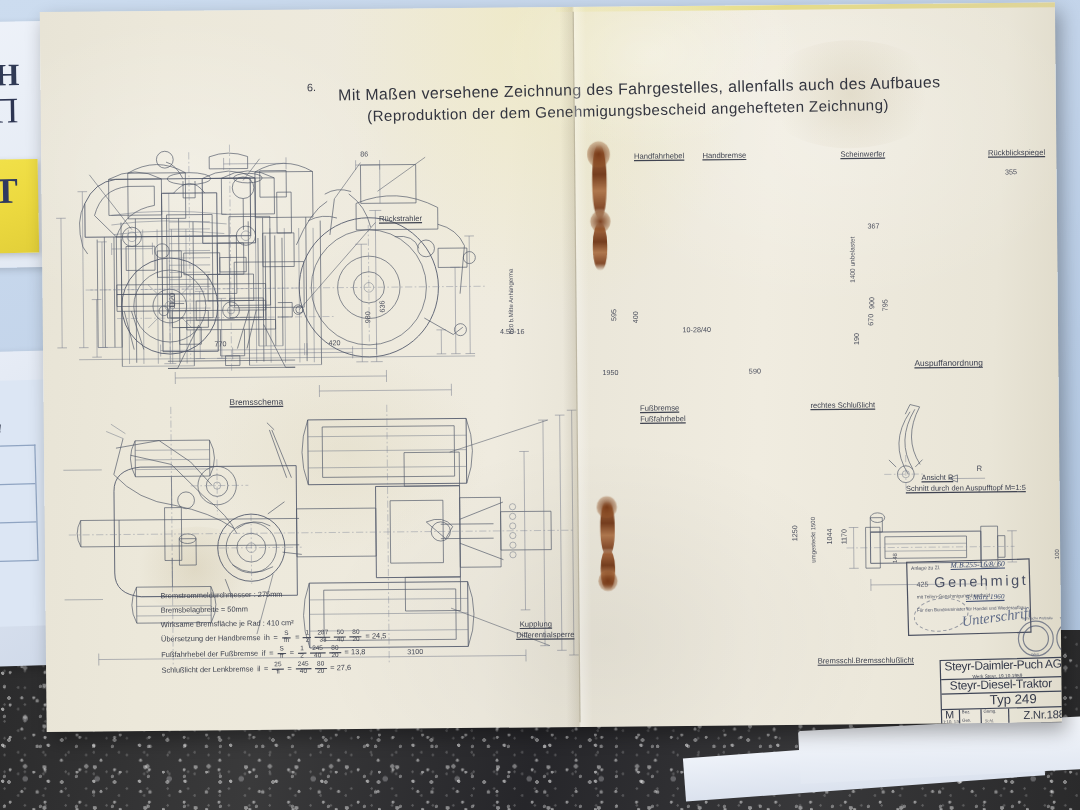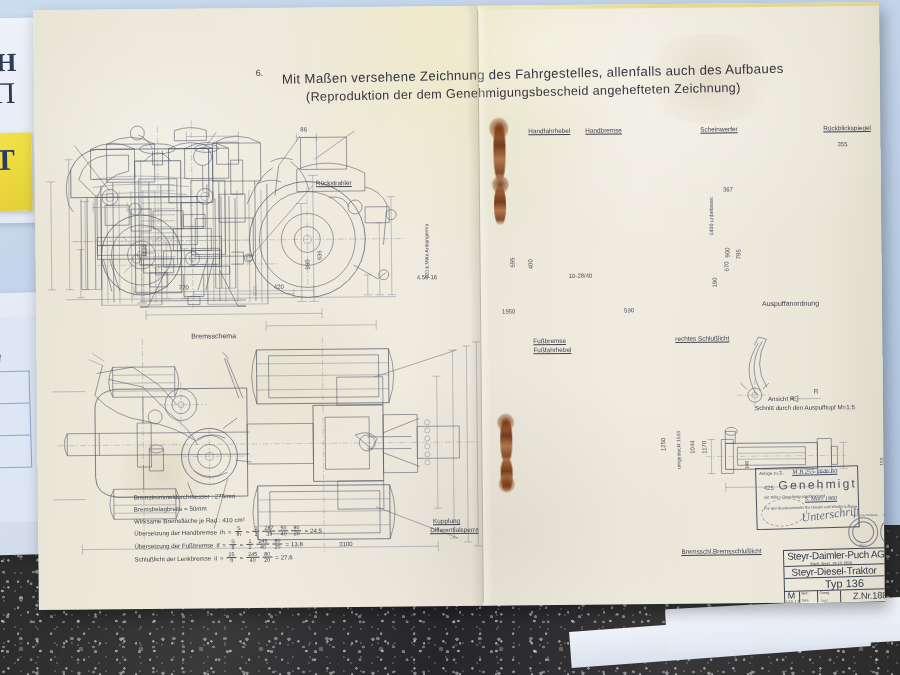--- a/index.html
+++ b/index.html
@@ -209,21 +209,21 @@
     font-family: "Liberation Sans", sans-serif;
     font-size: 6px;
     color: #4a4e5c;
     white-space: nowrap;
   }
   .dim.v { transform-origin: 0 0; transform: rotate(-90deg); }
   .hdr-small {
     position: absolute;
     font-family: "Liberation Sans", sans-serif;
     font-size: 7px; color: #3d4150;
-    white-space: nowrap;
+    text-decoration: underline; white-space: nowrap;
   }
 
   svg.tech { position: absolute; left: 0; top: 0; width: 846px; height: 600px; pointer-events: none; }
   svg.tech .ln  { fill: none; stroke: #4e5566; stroke-width: .55; }
   svg.tech .ln2 { fill: none; stroke: #555c6e; stroke-width: .75; }
   svg.tech .thin{ fill: none; stroke: #6a7284; stroke-width: .4; }
   svg.tech .ctr { fill: none; stroke: #7b8396; stroke-width: .35; stroke-dasharray: 6 2 1.4 2; }
   svg.tech .dimline { fill: none; stroke: #6c7486; stroke-width: .4; }
   svg.tech .lead { fill: none; stroke: #4e5566; stroke-width: .45; }
 
@@ -770,21 +770,21 @@
           <span class="den">40</span>
         </span>
         <span class="frac">
           <span class="num">80</span>
           <span class="den">20</span>
         </span>
         <span>= 24,5</span>
       </div>
 
       <div class="frow">
-        <span>Übersetzung der Fußbremse</span>
+        <span>Fußfahrhebel der Fußbremse</span>
         <span>if</span>
         <span>=</span>
         <span class="frac">
           <span class="num">S</span>
           <span class="den">ff</span>
         </span>
         <span>=</span>
         <span class="frac">
           <span class="num">1</span>
           <span class="den">2</span>
@@ -846,21 +846,21 @@
 
     <div class="titleblock">
       <div class="tb-row tb-r1">
         <span class="co">Steyr-Daimler-Puch AG</span>
         <span class="werk">Werk Steyr, 19.10.1959</span>
       </div>
       <div class="tb-row tb-r2">
         <span class="prod">Steyr-Diesel-Traktor</span>
       </div>
       <div class="tb-row tb-r3">
-        <span class="typ">Typ 136</span>
+        <span class="typ">Typ 249</span>
       </div>
       <div class="tb-row tb-r4">
         <div class="c-m">
           <span class="big">M</span>
           <span class="sm">1:10, 1:5</span>
         </div>
         <div class="c-b">
           <span class="sm1">Bez.</span>
           <span class="sm2">Ges.</span>
         </div>

